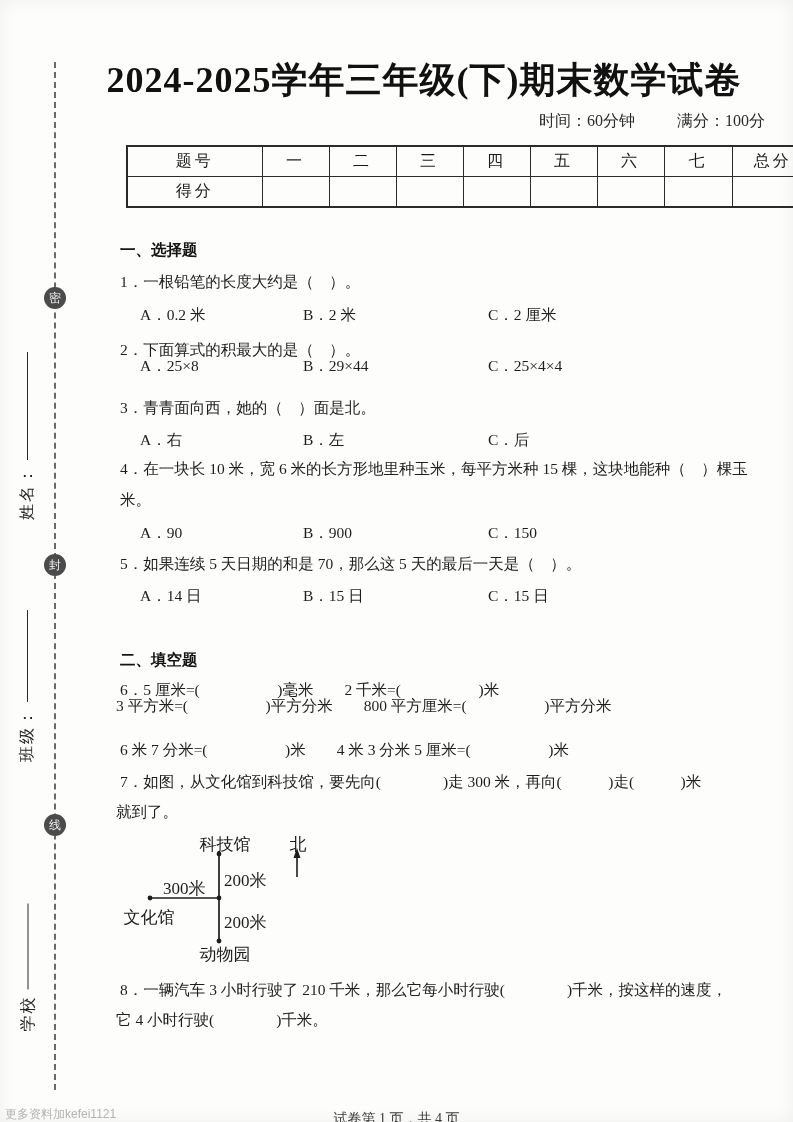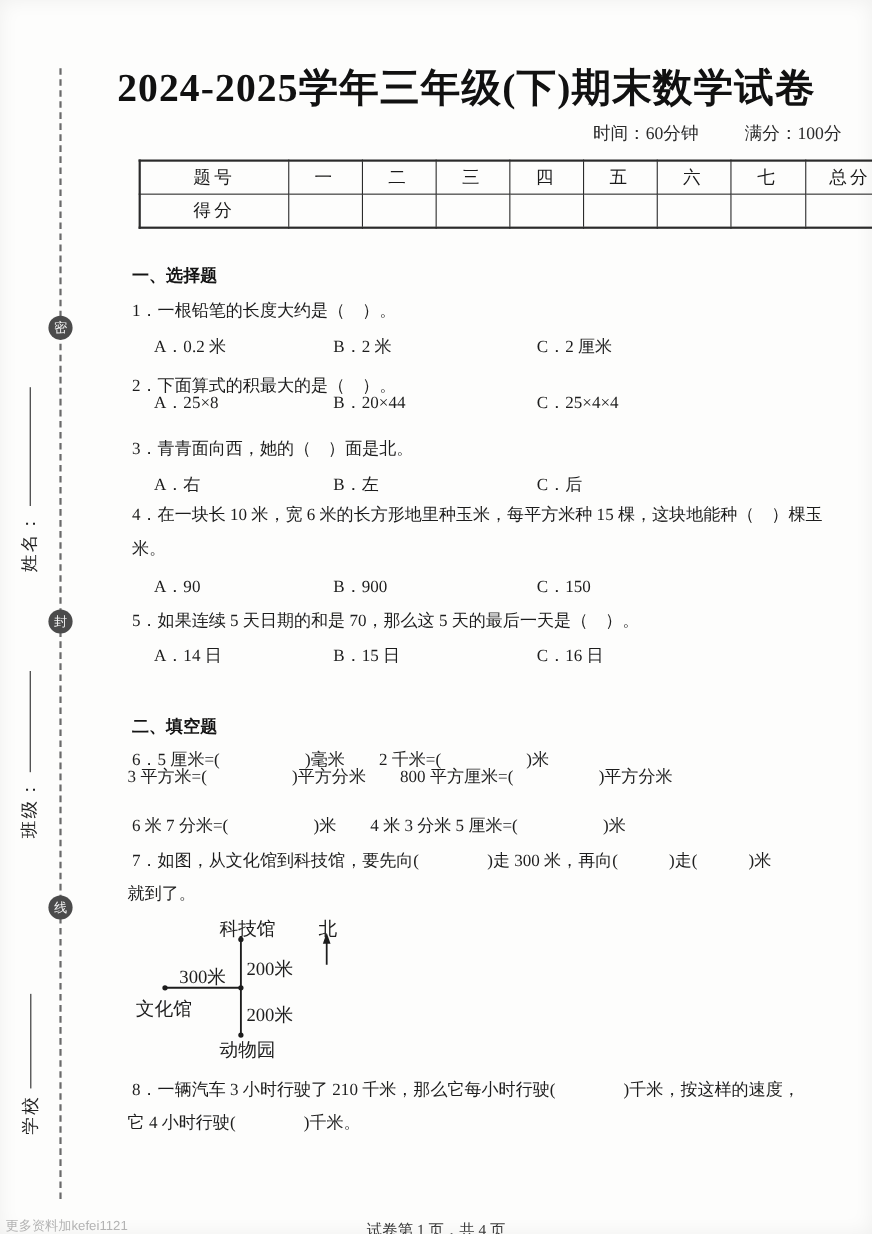--- a/index.html
+++ b/index.html
@@ -123,21 +123,21 @@
   <div class="line" style="left:120px; top:272px;">1．一根铅笔的长度大约是（　）。</div>
   <div class="opts" style="top:305px;">
     <span class="opt">A．0.2 米</span>
     <span class="opt">B．2 米</span>
     <span class="opt">C．2 厘米</span>
   </div>
 
   <div class="line" style="left:120px; top:340px;">2．下面算式的积最大的是（　）。</div>
   <div class="opts" style="top:356px;">
     <span class="opt">A．25×8</span>
-    <span class="opt">B．20×44</span>
+    <span class="opt">B．29×44</span>
     <span class="opt">C．25×4×4</span>
   </div>
 
   <div class="line" style="left:120px; top:398px;">3．青青面向西，她的（　）面是北。</div>
   <div class="opts" style="top:430px;">
     <span class="opt">A．右</span>
     <span class="opt">B．左</span>
     <span class="opt">C．后</span>
   </div>
 
@@ -145,21 +145,21 @@
   <div class="opts" style="top:523px;">
     <span class="opt">A．90</span>
     <span class="opt">B．900</span>
     <span class="opt">C．150</span>
   </div>
 
   <div class="line" style="left:120px; top:554px;">5．如果连续 5 天日期的和是 70，那么这 5 天的最后一天是（　）。</div>
   <div class="opts" style="top:586px;">
     <span class="opt">A．14 日</span>
     <span class="opt">B．15 日</span>
-    <span class="opt">C．16 日</span>
+    <span class="opt">C．15 日</span>
   </div>
 
   <div class="sec-head" style="left:120px; top:650px;">二、填空题</div>
 
   <div class="line" style="left:120px; top:680px;">6．5 厘米=(　　　　　)毫米　　2 千米=(　　　　　)米</div>
   <div class="line" style="left:116px; top:696px;">3 平方米=(　　　　　)平方分米　　800 平方厘米=(　　　　　)平方分米</div>
   <div class="line" style="left:120px; top:740px;">6 米 7 分米=(　　　　　)米　　4 米 3 分米 5 厘米=(　　　　　)米</div>
 
   <div class="line" style="left:120px; top:772px;">7．如图，从文化馆到科技馆，要先向(　　　　)走 300 米，再向(　　　)走(　　　)米</div>
   <div class="line" style="left:116px; top:802px;">就到了。</div>

